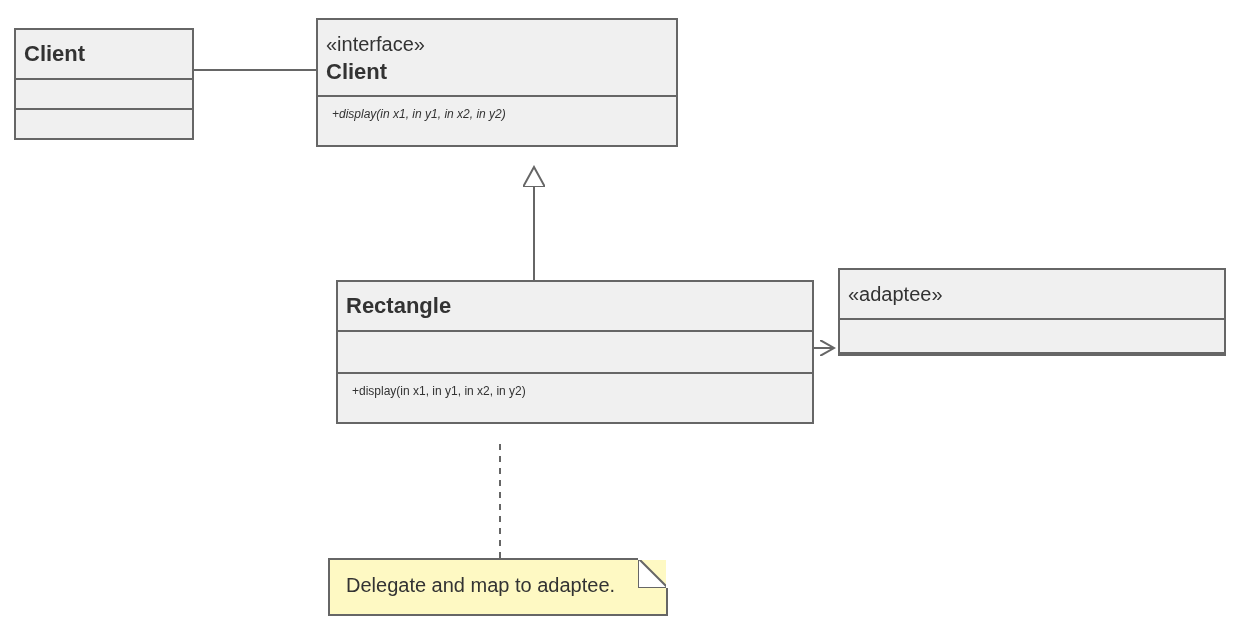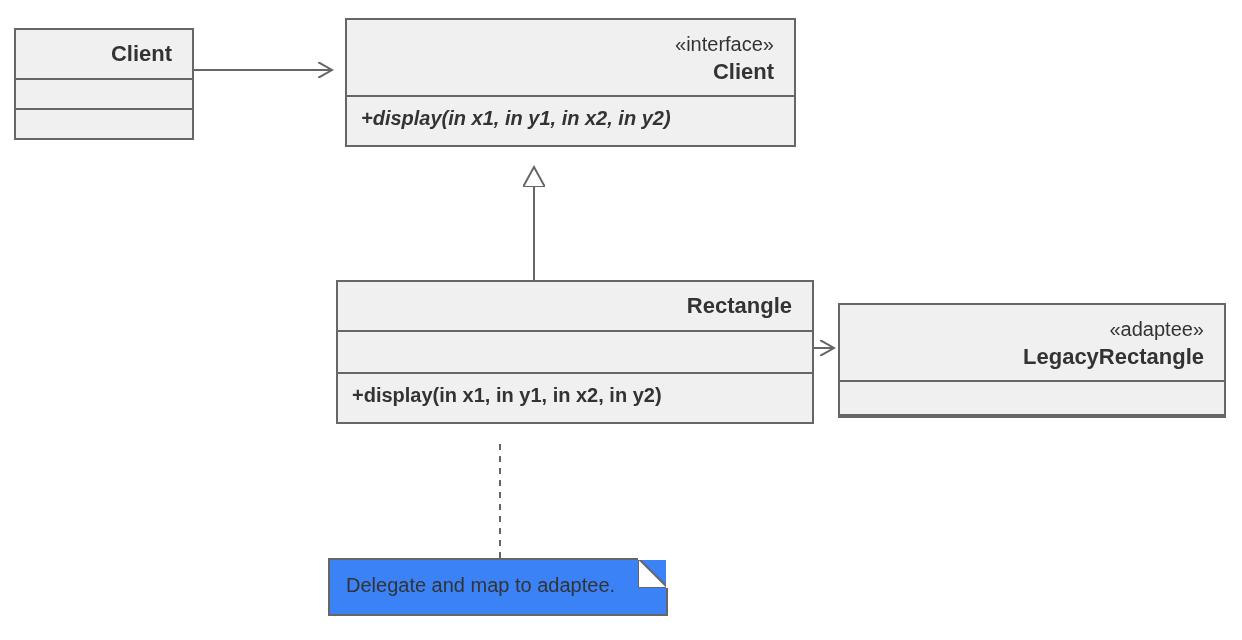--- a/index.html
+++ b/index.html
@@ -17,45 +17,44 @@
     height: 640px;
   }
   .uml-box {
     position: absolute;
     background: #f0f0f0;
     border: 2px solid #666666;
     box-sizing: border-box;
   }
   .uml-title {
     border-bottom: 2px solid #666666;
-    text-align: right;
-    padding: 10px 20px;
+    text-align: left;
+    padding: 10px 8px;
     font-weight: 700;
     font-size: 22px;
     line-height: 1.25;
   }
   .uml-stereo {
     font-weight: 400;
     font-size: 20px;
   }
   .uml-attrs {
     border-bottom: 2px solid #666666;
     min-height: 28px;
   }
   .uml-ops {
     min-height: 28px;
     padding: 10px 14px;
-    font-size: 20px;
+    font-size: 12px;
     white-space: nowrap;
-    font-weight: bold;
   }
   .italic { font-style: italic; }
   .note {
     position: absolute;
-    background: #3b82f6;
+    background: #fef9c3;
     border: 2px solid #666666;
     box-sizing: border-box;
     padding: 14px 16px;
     font-size: 20px;
   }
   svg.connectors {
     position: absolute;
     left: 0; top: 0;
     width: 1242px;
     height: 640px;
@@ -89,40 +88,39 @@
   </svg>
 
   <div class="uml-box" style="left:14px; top:28px; width:180px;">
     <div class="uml-title">
       <span>Client</span>
     </div>
     <div class="uml-attrs"></div>
     <div class="uml-ops" style="padding:0;min-height:28px;"></div>
   </div>
 
-  <div class="uml-box" style="left:345px; top:18px; width:451px;">
+  <div class="uml-box" style="left:316px; top:18px; width:362px;">
     <div class="uml-title">
       <span class="uml-stereo">«interface»</span><br>
       <span>Client</span>
     </div>
     <div class="uml-ops italic">+display(in x1, in y1, in x2, in y2)</div>
   </div>
 
   <div class="uml-box" style="left:336px; top:280px; width:478px;">
     <div class="uml-title">
       <span>Rectangle</span>
     </div>
     <div class="uml-attrs" style="min-height:40px;"></div>
     <div class="uml-ops">+display(in x1, in y1, in x2, in y2)</div>
   </div>
 
-  <div class="uml-box" style="left:838px; top:268px; width:388px;margin-top:35px;">
+  <div class="uml-box" style="left:838px; top:268px; width:388px;">
     <div class="uml-title">
       <span class="uml-stereo">«adaptee»</span><br>
-      <span>LegacyRectangle</span>
     </div>
     <div class="uml-attrs" style="min-height:32px;"></div>
   </div>
 
   <div class="note" style="left:328px; top:558px; width:340px; height:58px;">
     <span>Delegate and map to adaptee.</span>
     
     <svg style="position:absolute;right:-2px;top:-2px;width:30px;height:30px">
       <polygon points="0,0 30,30 0,30" fill="#ffffff" stroke="none"></polygon>
       <polyline points="0,0 30,30" fill="none" stroke="#666666" stroke-width="2"></polyline>

